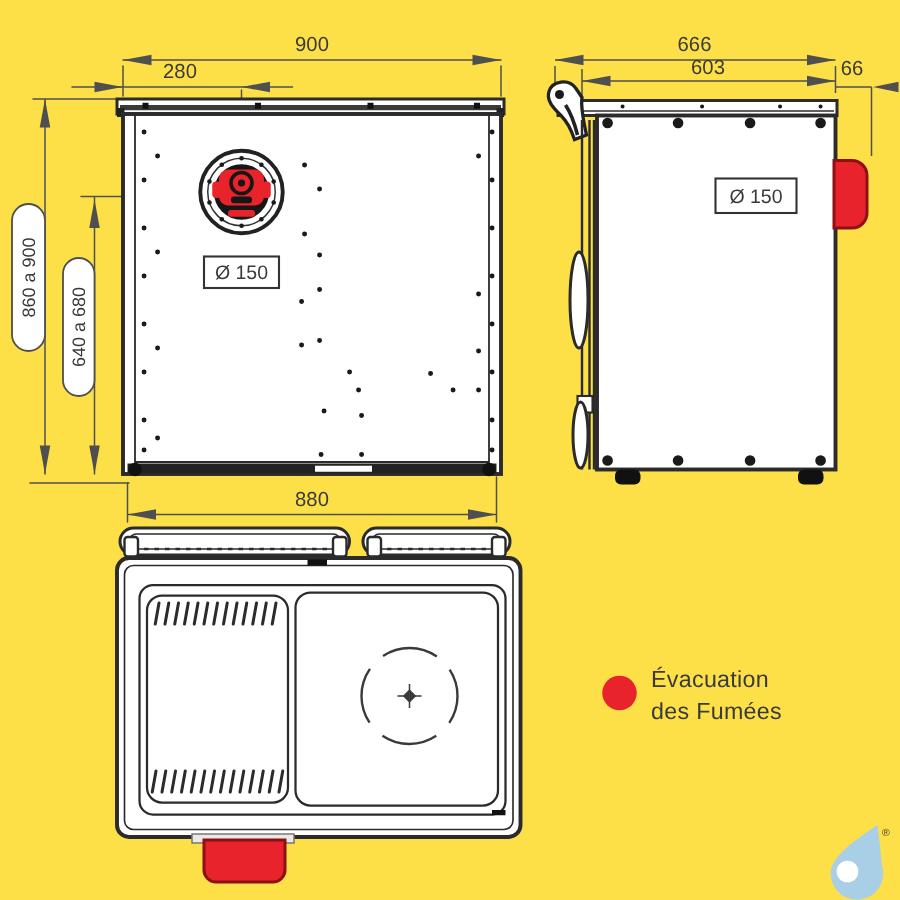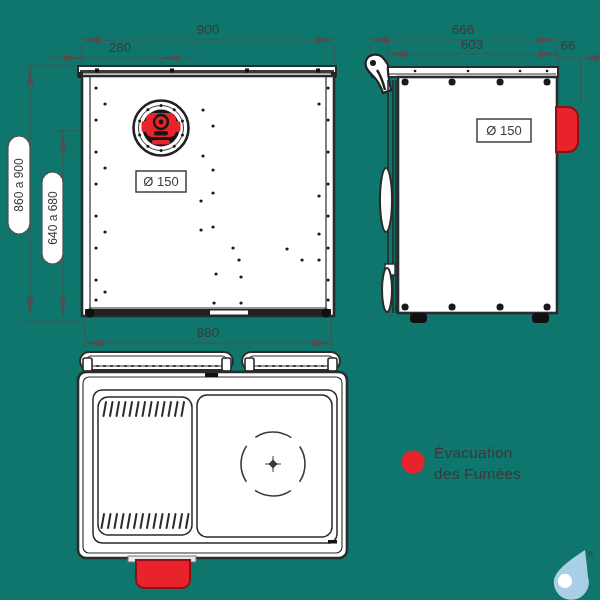--- a/index.html
+++ b/index.html
@@ -1,16 +1,16 @@
 <!DOCTYPE html>
 <html><head>
 <meta charset="utf-8">
 <style>
   html,body{margin:0;padding:0;background:#fff;}
-  .page{position:relative;width:600px;height:600px;background:#0f766e;overflow:hidden;
+  .page{position:relative;width:600px;height:600px;background:#fde047;overflow:hidden;
         font-family:"Liberation Sans",sans-serif;}
   svg{position:absolute;top:0;left:0;}
   text{font-family:"Liberation Sans",sans-serif;fill:#3a3a3a;}
   .dim{font-size:13.5px;}
   .cap{font-size:12px;}
   .dia{font-size:13px;}
   .legend-t{font-size:15.5px;font-weight:500;letter-spacing:.2px;}
   .reg{font-size:7px;}
 </style>
 </head>

